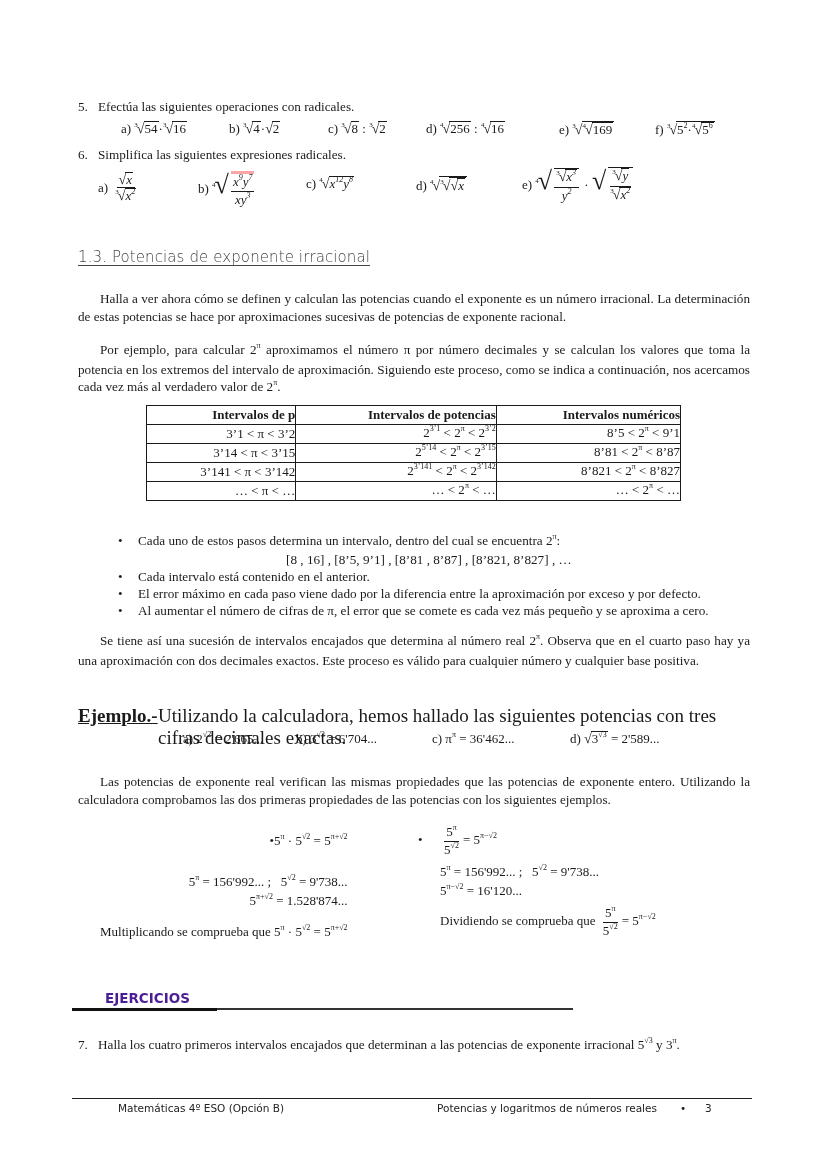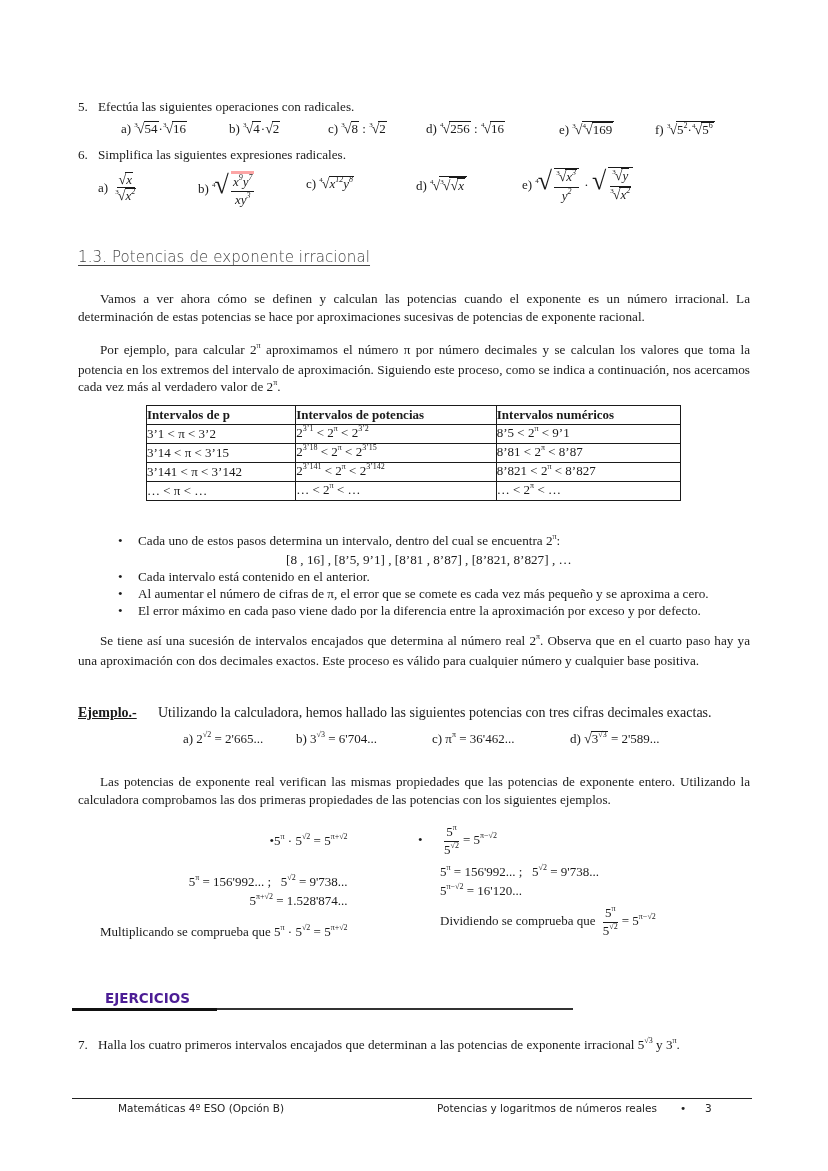--- a/index.html
+++ b/index.html
@@ -14,21 +14,21 @@
   .surd { font-size: 14px; }
   .frac { display: inline-flex; flex-direction: column; align-items: center; vertical-align: middle; margin: 0 2px; }
   .frac .n { border-bottom: 1px solid #1a1a1a; padding: 0 2px; line-height: 15px; }
   .frac .d { padding: 0 2px; line-height: 15px; }
   .it { font-style: italic; }
   .section-title { position: absolute; left: 78px; top: 248px; font-family: "DejaVu Sans", sans-serif;
                    font-size: 15px; color: #444; text-decoration: underline; text-underline-offset: 3px; font-weight: 300; letter-spacing: 0.1px; }
   .para { position: absolute; left: 78px; width: 672px; font-size: 13.2px; line-height: 17.5px; text-align: justify; }
   .para .indent { display: inline-block; width: 22px; }
   table.pi { position: absolute; left: 146px; top: 405px; width: 535px; border-collapse: collapse; font-size: 13px; }
-  table.pi th, table.pi td { border: 1px solid #1a1a1a; text-align: left; padding: 0; height: 17px; line-height: 16px; margin-left: 8px; }
+  table.pi th, table.pi td { border: 1px solid #1a1a1a; text-align: right; padding: 0; height: 17px; line-height: 16px; margin-left: 8px; }
   table.pi th { font-weight: bold; height: 18px; }
   table.pi tr { height: 18px; }
   .bullets { position: absolute; left: 116px; width: 640px; font-size: 13.2px; line-height: 17px; }
   .bullets .b { position: relative; padding-left: 22px; }
   .bullets .b::before { content: "•"; position: absolute; left: 2px; }
   .ejemplo-label { font-weight: bold; text-decoration: underline; }
   .ex-row span.item { position: absolute; }
   .props { position: absolute; font-size: 13px; line-height: 17px; }
   .ejer-title { position: absolute; left: 105px; top: 990px; font-family: "DejaVu Sans", sans-serif;
                 font-size: 13.5px; color: #4c1d95; font-weight: 700; }
@@ -70,67 +70,67 @@
         <span class="n"><span class="idx">3</span><span class="surd">√</span><span class="rad it">x<sup>3</sup></span></span>
         <span class="d it">y<sup>2</sup></span>
       </span> · <span class="surd" style="font-size:26px;">√</span><span class="frac" style="border-top:1px solid #1a1a1a;">
         <span class="n"><span class="idx">3</span><span class="surd">√</span><span class="rad it">y</span></span>
         <span class="d"><span class="idx">3</span><span class="surd">√</span><span class="rad it">x<sup>2</sup></span></span>
       </span></span>
 </div>
 
 <div class="section-title">1.3. Potencias de exponente irracional</div>
 
-<div class="para" style="top:290px;"><span class="indent"></span><span>Vamos a ver ahora cómo se definen y calculan las potencias cuando el exponente es un número irracional. La determinación de estas potencias se hace por aproximaciones sucesivas de potencias de exponente racional.</span></div>
+<div class="para" style="top:290px;"><span class="indent"></span><span>Halla a ver ahora cómo se definen y calculan las potencias cuando el exponente es un número irracional. La determinación de estas potencias se hace por aproximaciones sucesivas de potencias de exponente racional.</span></div>
 
 <div class="para" style="top:341px;"><span class="indent"></span><span>Por ejemplo, para calcular 2</span><sup>π</sup><span> aproximamos el número π por número decimales y se calculan los valores que toma la potencia en los extremos del intervalo de aproximación. Siguiendo este proceso, como se indica a continuación, nos acercamos cada vez más al verdadero valor de 2</span><sup>π</sup><span>.</span></div>
 
 <table class="pi">
   <thead>
     <tr>
       <th>Intervalos de p</th>
       <th>Intervalos de potencias</th>
       <th>Intervalos numéricos</th>
     </tr>
   </thead>
   <tbody>
     <tr>
       <td>3’1 &lt; π &lt; 3’2</td>
       <td>2<sup>3’1</sup> &lt; 2<sup>π</sup> &lt; 2<sup>3’2</sup></td>
       <td>8’5 &lt; 2<sup>π</sup> &lt; 9’1</td>
     </tr>
     <tr>
       <td>3’14 &lt; π &lt; 3’15</td>
-      <td>2<sup>3’18</sup> &lt; 2<sup>π</sup> &lt; 2<sup>3’15</sup></td>
+      <td>2<sup>5’14</sup> &lt; 2<sup>π</sup> &lt; 2<sup>3’15</sup></td>
       <td>8’81 &lt; 2<sup>π</sup> &lt; 8’87</td>
     </tr>
     <tr>
       <td>3’141 &lt; π &lt; 3’142</td>
       <td>2<sup>3’141</sup> &lt; 2<sup>π</sup> &lt; 2<sup>3’142</sup></td>
       <td>8’821 &lt; 2<sup>π</sup> &lt; 8’827</td>
     </tr>
     <tr>
       <td>… &lt; π &lt; …</td>
       <td>… &lt; 2<sup>π</sup> &lt; …</td>
       <td>… &lt; 2<sup>π</sup> &lt; …</td>
     </tr>
   </tbody>
 </table>
 
 <div class="bullets" style="top:532px;">
   <div class="b"><span>Cada uno de estos pasos determina un intervalo, dentro del cual se encuentra 2</span><sup>π</sup>:</div>
   <div style="padding-left:170px;">[8 , 16] ,  [8’5, 9’1] ,  [8’81 , 8’87] ,  [8’821, 8’827] , …</div>
   <div class="b">Cada intervalo está contenido en el anterior.</div>
+  <div class="b">El error máximo en cada paso viene dado por la diferencia entre la aproximación por exceso y por defecto.</div>
   <div class="b">Al aumentar el número de cifras de π, el error que se comete es cada vez más pequeño y se aproxima a cero.</div>
-  <div class="b">El error máximo en cada paso viene dado por la diferencia entre la aproximación por exceso y por defecto.</div>
 </div>
 
 <div class="para" style="top:632px;"><span class="indent"></span><span>Se tiene así una sucesión de intervalos encajados que determina al número real 2</span><sup>π</sup><span>. Observa que en el cuarto paso hay ya una aproximación con dos decimales exactos. Este proceso es válido para cualquier número y cualquier base positiva.</span></div>
 
-<div class="abs" style="top:705px; left:78px; width:680px; font-size:14px;">
+<div class="abs" style="top:705px; left:78px; width:680px; font-size:19px;">
   <span class="ejemplo-label">Ejemplo.-</span>
   <span style="position:absolute; left:80px;">Utilizando la calculadora, hemos hallado las siguientes potencias con tres cifras decimales exactas.</span>
 </div>
 <div class="abs ex-row" style="top:731px; left:158px; width:600px; height:20px; font-size:13px;">
   <span class="item" style="left:0;margin-left:25px;"><span>a)</span> <span>2</span><sup>√2</sup> <span>= 2'665...</span></span>
   <span class="item" style="left:138px;"><span>b)</span> <span>3</span><sup>√3</sup> <span>= 6'704...</span></span>
   <span class="item" style="left:274px;"><span>c)</span> <span>π</span><sup>π</sup> <span>= 36'462...</span></span>
   <span class="item" style="left:412px;"><span>d)</span> <span class="surd">√</span><span class="rad"><span>3</span><sup>√3</sup></span> <span>= 2'589...</span></span>
 </div>
 

